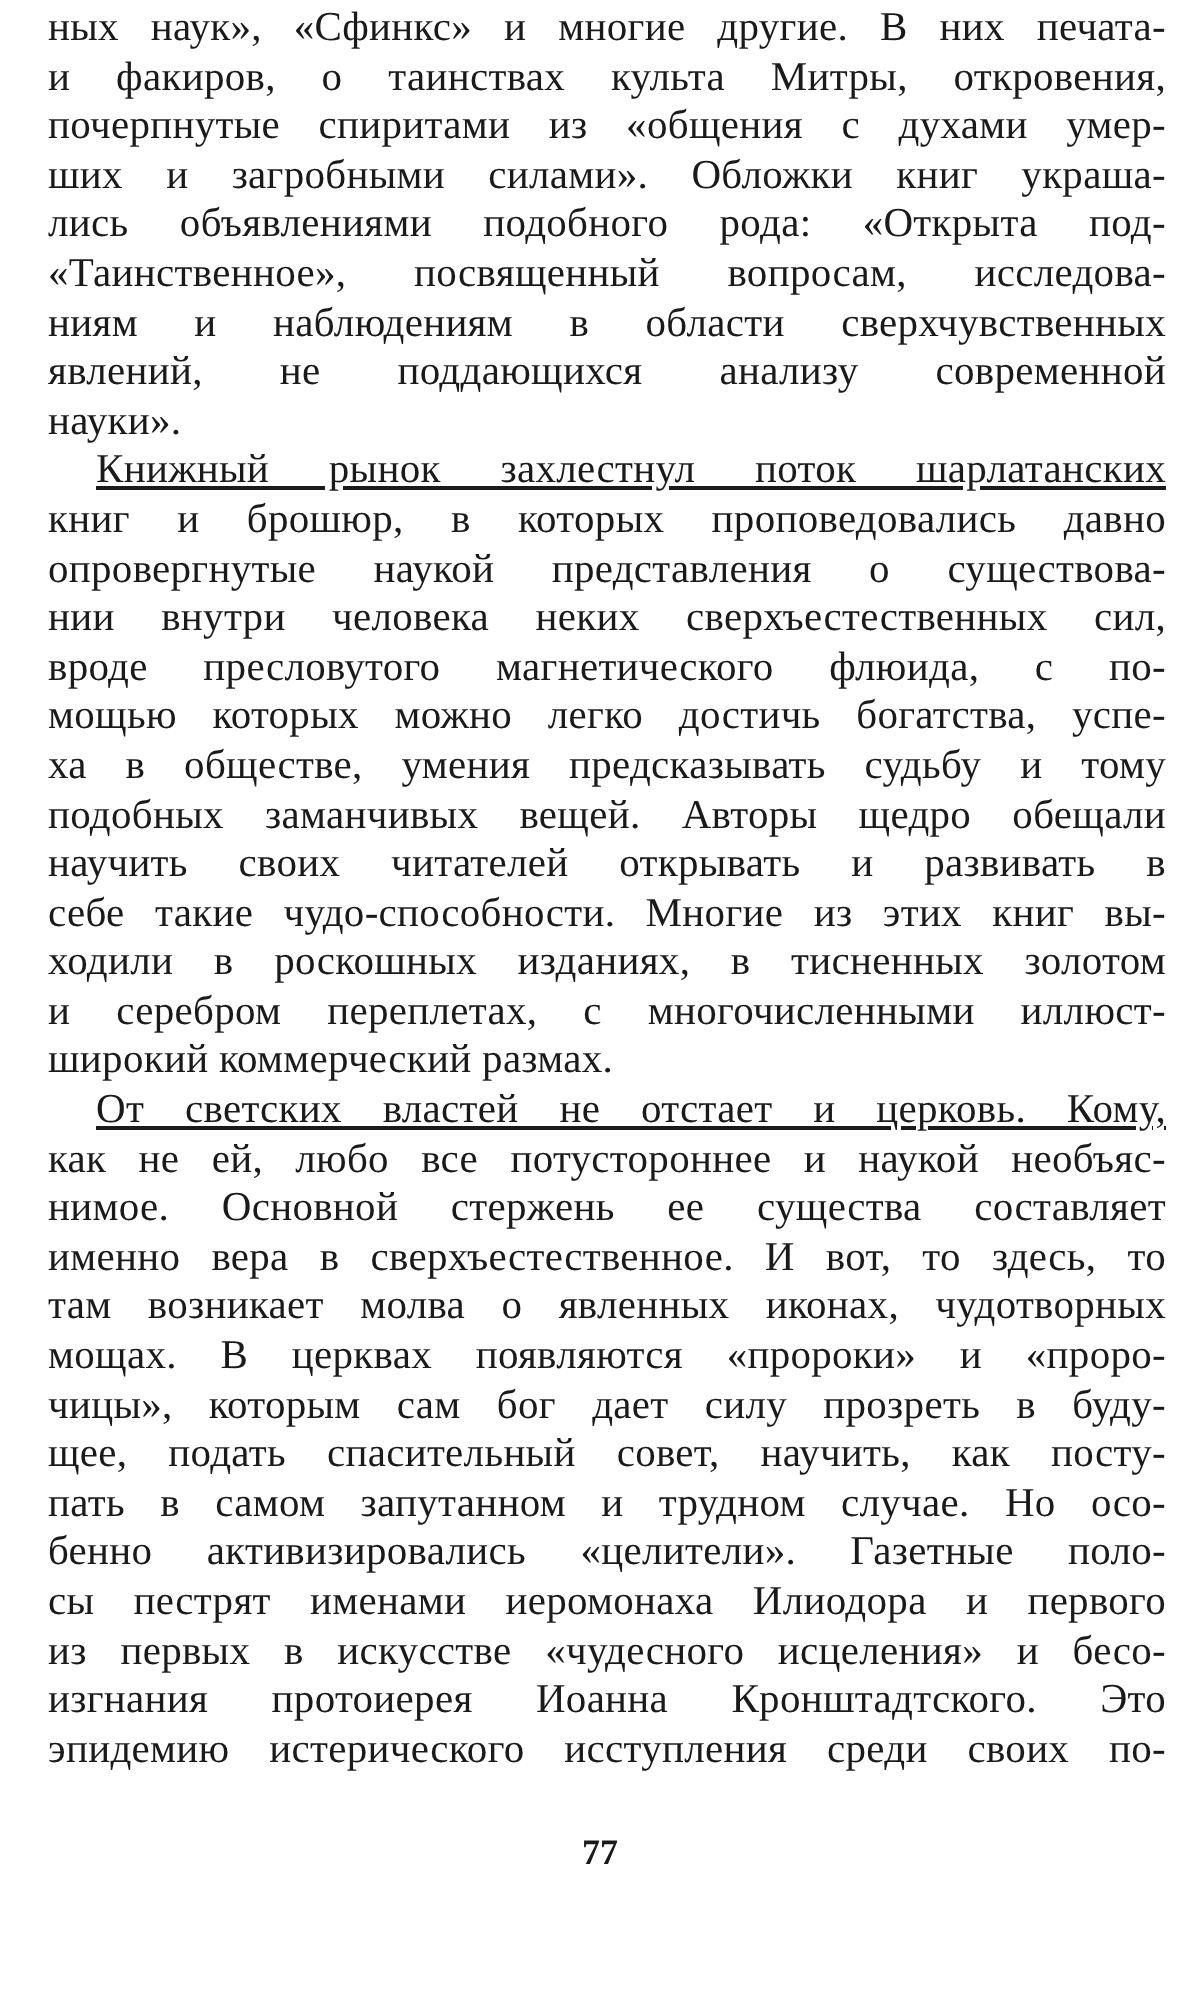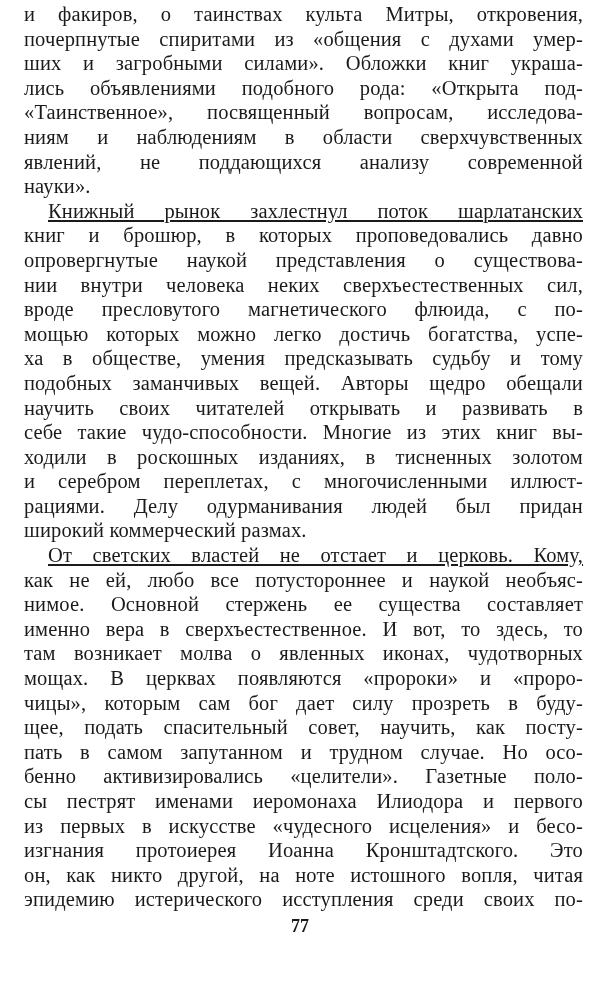--- a/index.html
+++ b/index.html
@@ -20,20 +20,21 @@
     position: absolute; left: 0; width: 600px; top: 916px; text-align: center;
     font-family: "Liberation Serif", "DejaVu Serif", serif;
     font-size: 18px; font-weight: bold; color: #1a1a1a;
   }
 </style>
 </head>
 <body>
 
 <div class="page">
   <div>
+    <span class="line">ных наук», «Сфинкс» и многие другие. В них печата-</span>
     <span class="line">и факиров, о таинствах культа Митры, откровения,</span>
     <span class="line">почерпнутые спиритами из «общения с духами умер-</span>
     <span class="line">ших и загробными силами». Обложки книг украша-</span>
     <span class="line">лись объявлениями подобного рода: «Открыта под-</span>
     <span class="line">«Таинственное», посвященный вопросам, исследова-</span>
     <span class="line">ниям и наблюдениям в области сверхчувственных</span>
     <span class="line">явлений, не поддающихся анализу современной</span>
     <span class="line last">науки».</span>
   </div>
   <div>
@@ -42,36 +43,34 @@
     <span class="line">опровергнутые наукой представления о существова-</span>
     <span class="line">нии внутри человека неких сверхъестественных сил,</span>
     <span class="line">вроде пресловутого магнетического флюида, с по-</span>
     <span class="line">мощью которых можно легко достичь богатства, успе-</span>
     <span class="line">ха в обществе, умения предсказывать судьбу и тому</span>
     <span class="line">подобных заманчивых вещей. Авторы щедро обещали</span>
     <span class="line">научить своих читателей открывать и развивать в</span>
     <span class="line">себе такие чудо-способности. Многие из этих книг вы-</span>
     <span class="line">ходили в роскошных изданиях, в тисненных золотом</span>
     <span class="line">и серебром переплетах, с многочисленными иллюст-</span>
-    <span class="line">рациями. Делу одурманивания людей был придан</span>
     <span class="line last">широкий коммерческий размах.</span>
   </div>
   <div>
     <span class="line indent">От светских властей не отстает и церковь. Кому,</span>
     <span class="line">как не ей, любо все потустороннее и наукой необъяс-</span>
     <span class="line">нимое. Основной стержень ее существа составляет</span>
     <span class="line">именно вера в сверхъестественное. И вот, то здесь, то</span>
     <span class="line">там возникает молва о явленных иконах, чудотворных</span>
     <span class="line">мощах. В церквах появляются «пророки» и «проро-</span>
     <span class="line">чицы», которым сам бог дает силу прозреть в буду-</span>
     <span class="line">щее, подать спасительный совет, научить, как посту-</span>
     <span class="line">пать в самом запутанном и трудном случае. Но осо-</span>
     <span class="line">бенно активизировались «целители». Газетные поло-</span>
     <span class="line">сы пестрят именами иеромонаха Илиодора и первого</span>
     <span class="line">из первых в искусстве «чудесного исцеления» и бесо-</span>
     <span class="line">изгнания протоиерея Иоанна Кронштадтского. Это</span>
-    <span class="line">он, как никто другой, на ноте истошного вопля, читая</span>
     <span class="line">эпидемию истерического исступления среди своих по-</span>
 
   </div>
 </div>
 
 <div class="page-number">77</div>
 
 </body></html>

